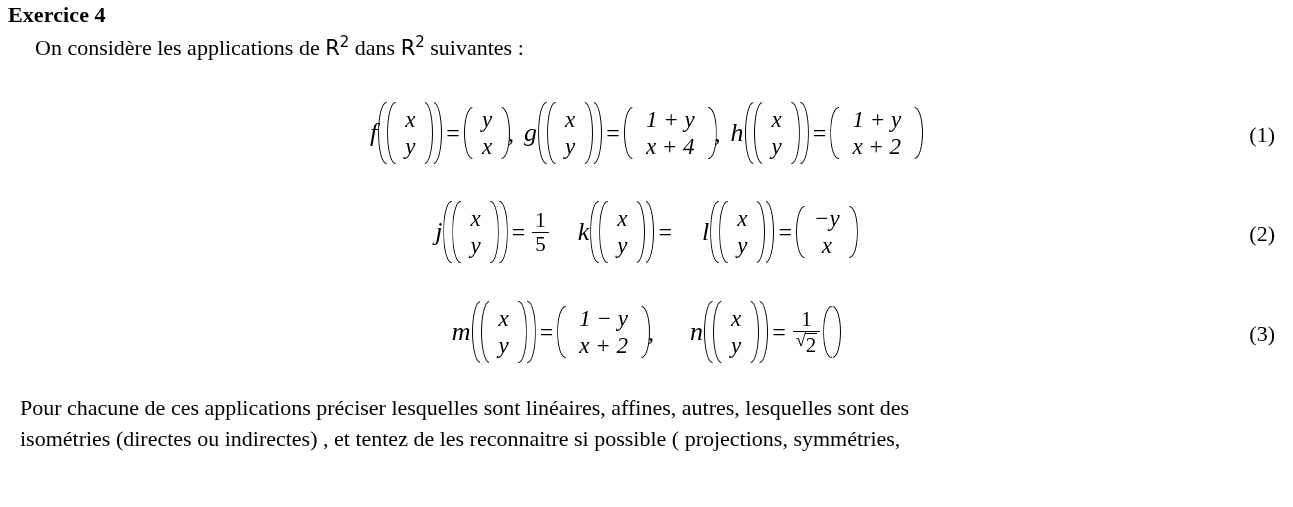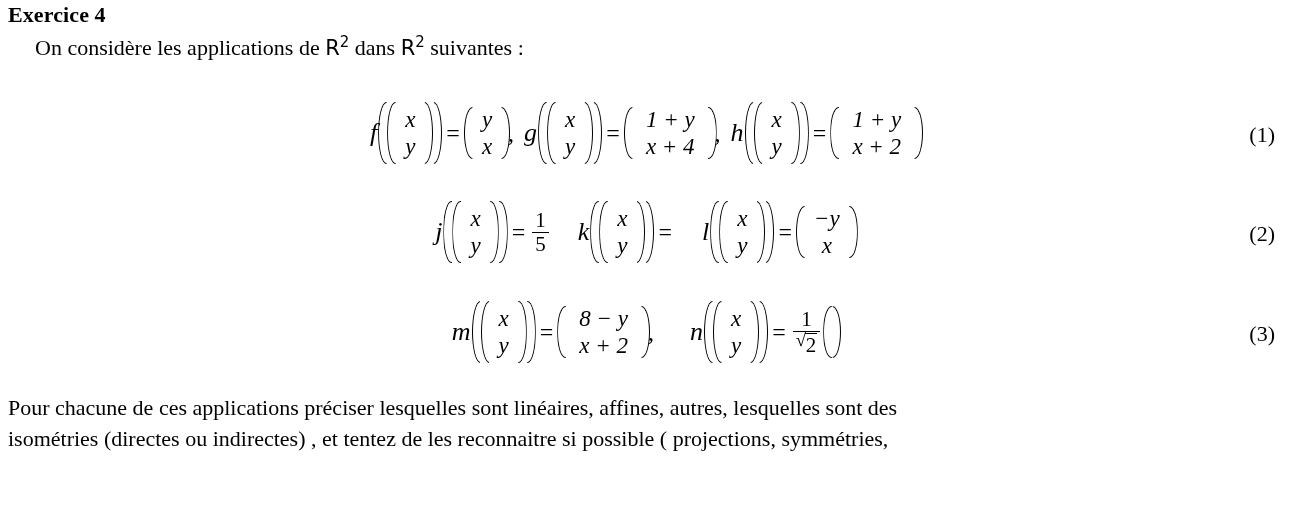--- a/index.html
+++ b/index.html
@@ -158,21 +158,21 @@
   
   .para {
     position: absolute;
     left: 8px;
     top: 392px;
     width: 1277px;
     font-size: 22px;
     line-height: 1.42;
     text-align: justify;
   }
-  .para div { white-space: nowrap; }
+  .para div { white-space: nowrap; margin-left: 12px; }
   .para .l3 { text-align: left; }
 </style>
 </head>
 <body>
 
 <div class="page">
 
   <div class="exercise-title">Exercice 4</div>
 
   <div class="intro-line">
@@ -329,21 +329,21 @@
           <span class="r">y</span>
         </span>
         <span class="pright"></span>
       </span>
       <span class="pright"></span>
     </span>
     <span class="eq">=</span>
     <span class="paren h-small">
       <span class="pleft"></span>
       <span class="vec wide">
-        <span class="r">8 − y</span>
+        <span class="r">1 − y</span>
         <span class="r">x + 2</span>
       </span>
       <span class="pright"></span>
     </span>
     <span class="comma">,</span>
     <span class="gap"></span>
 
     <span class="func">n</span>
     <span class="paren h-med">
       <span class="pleft"></span>

